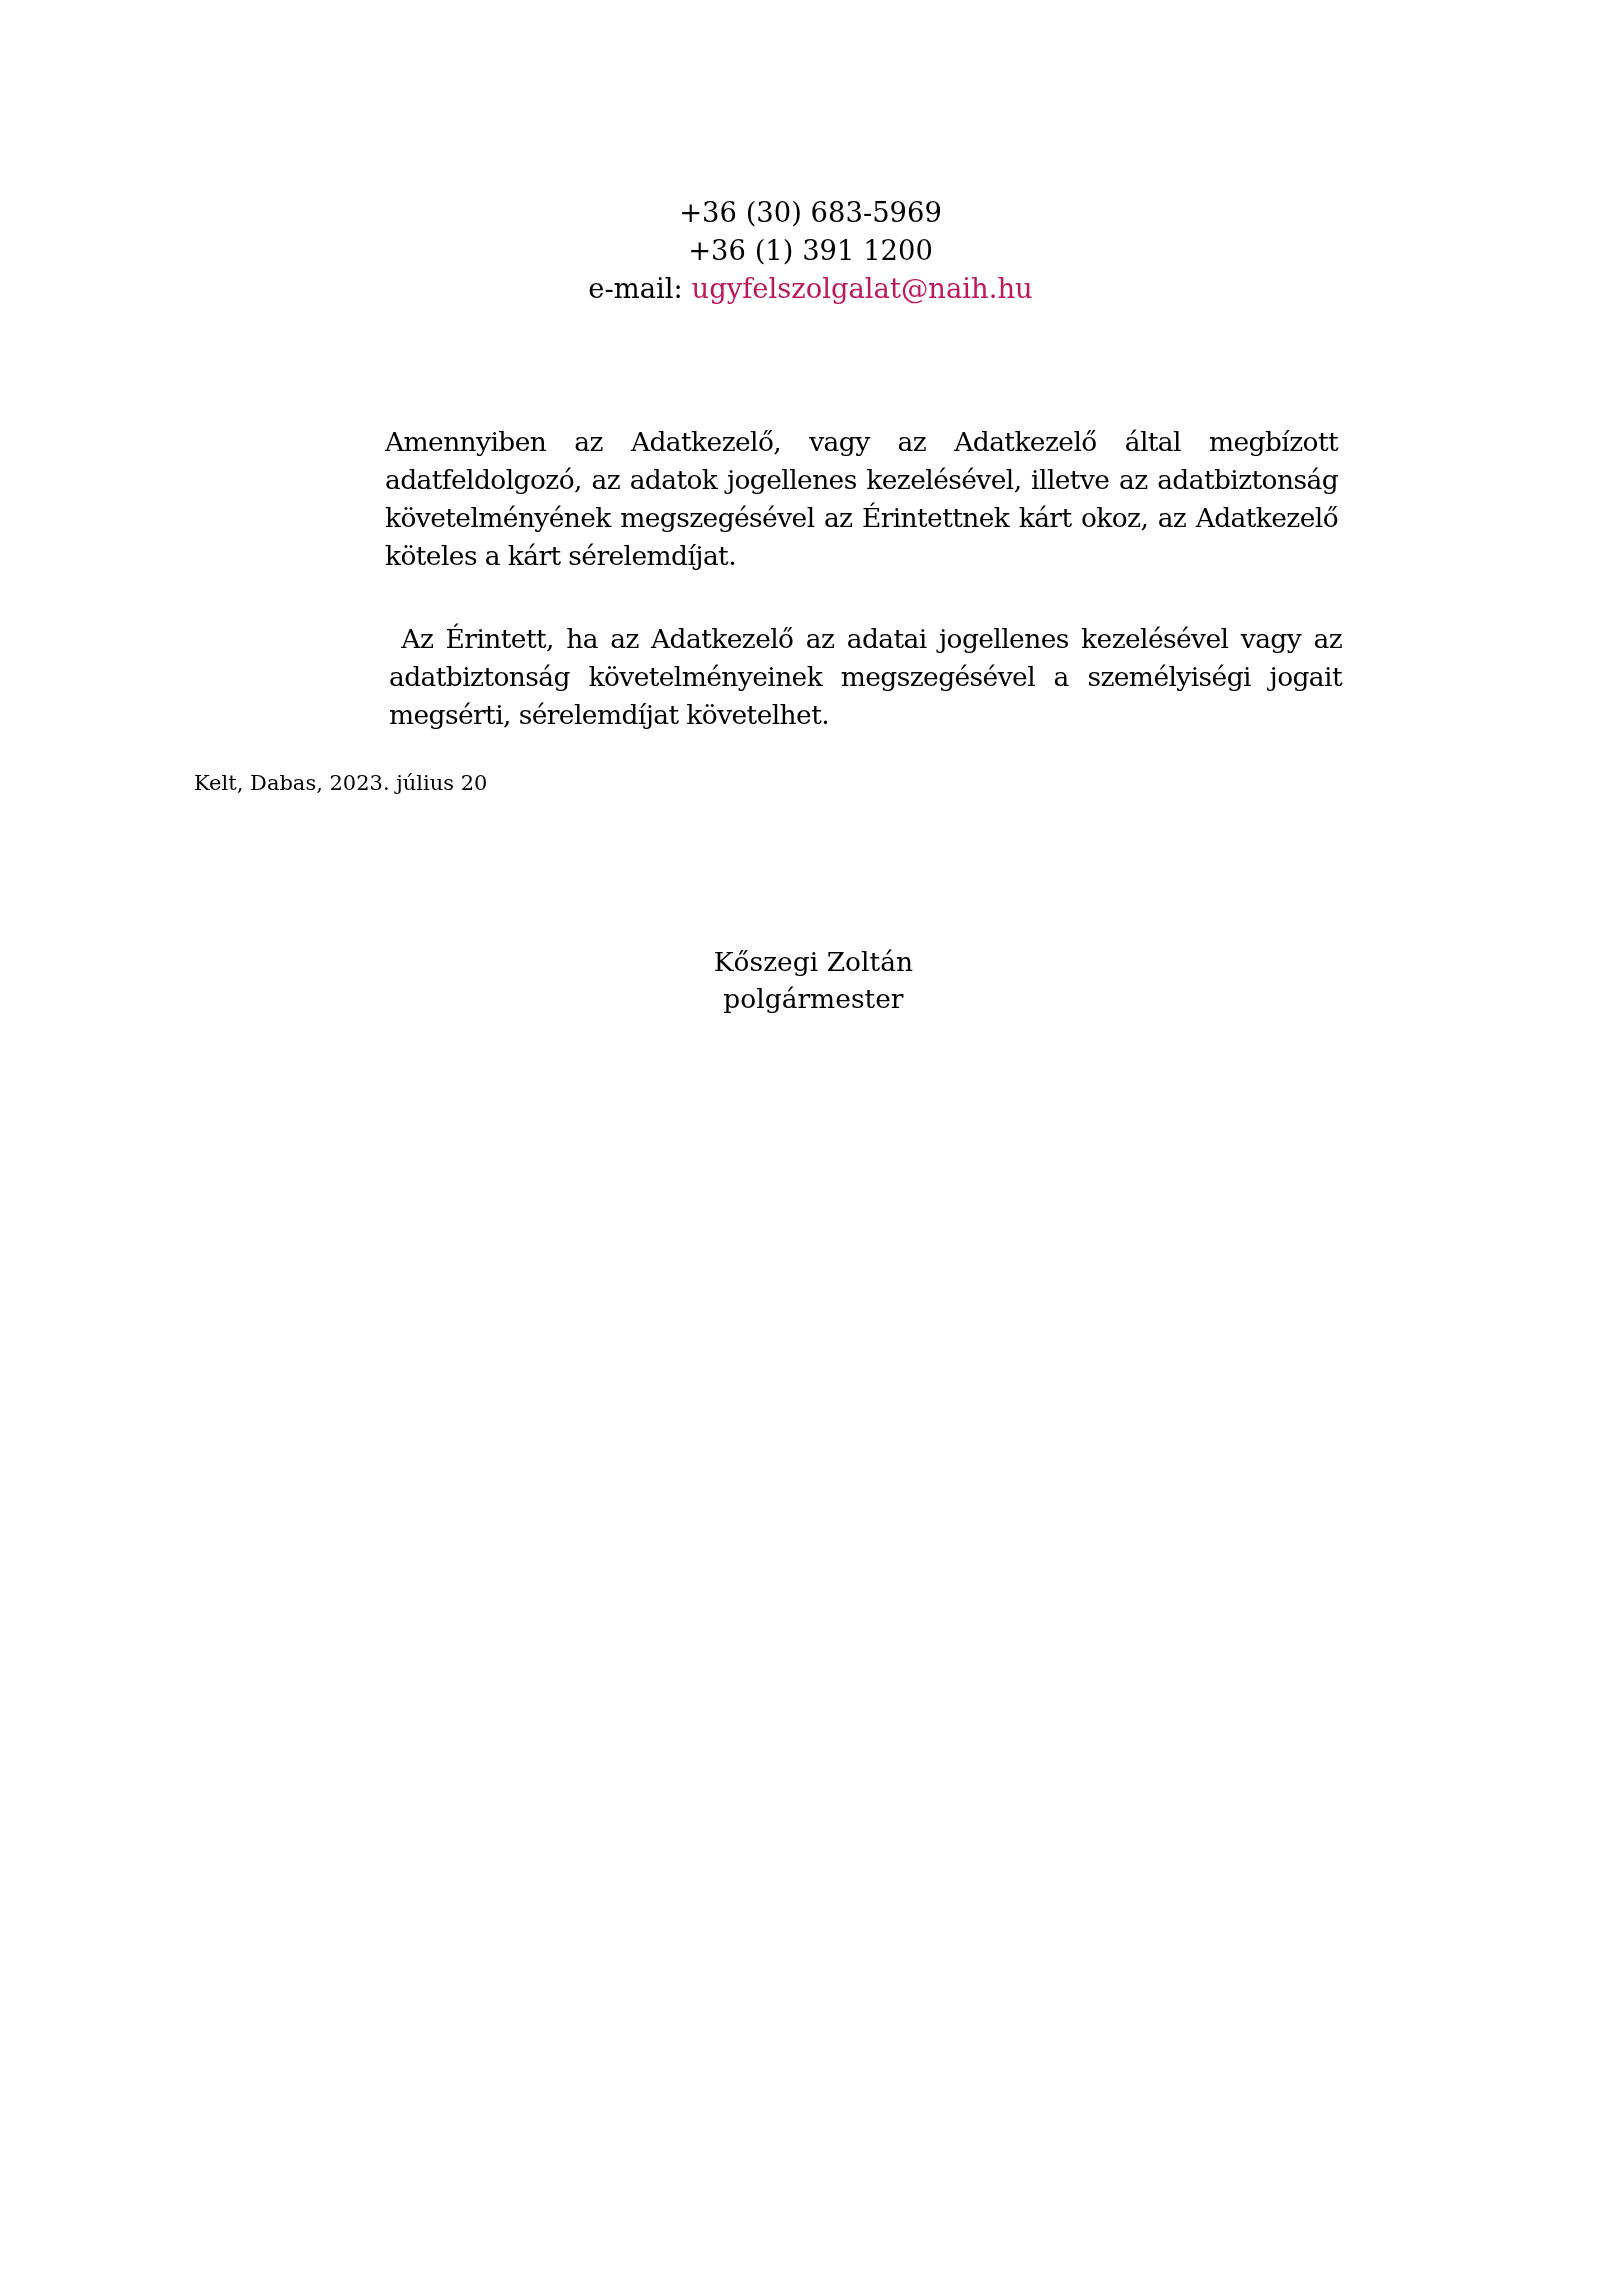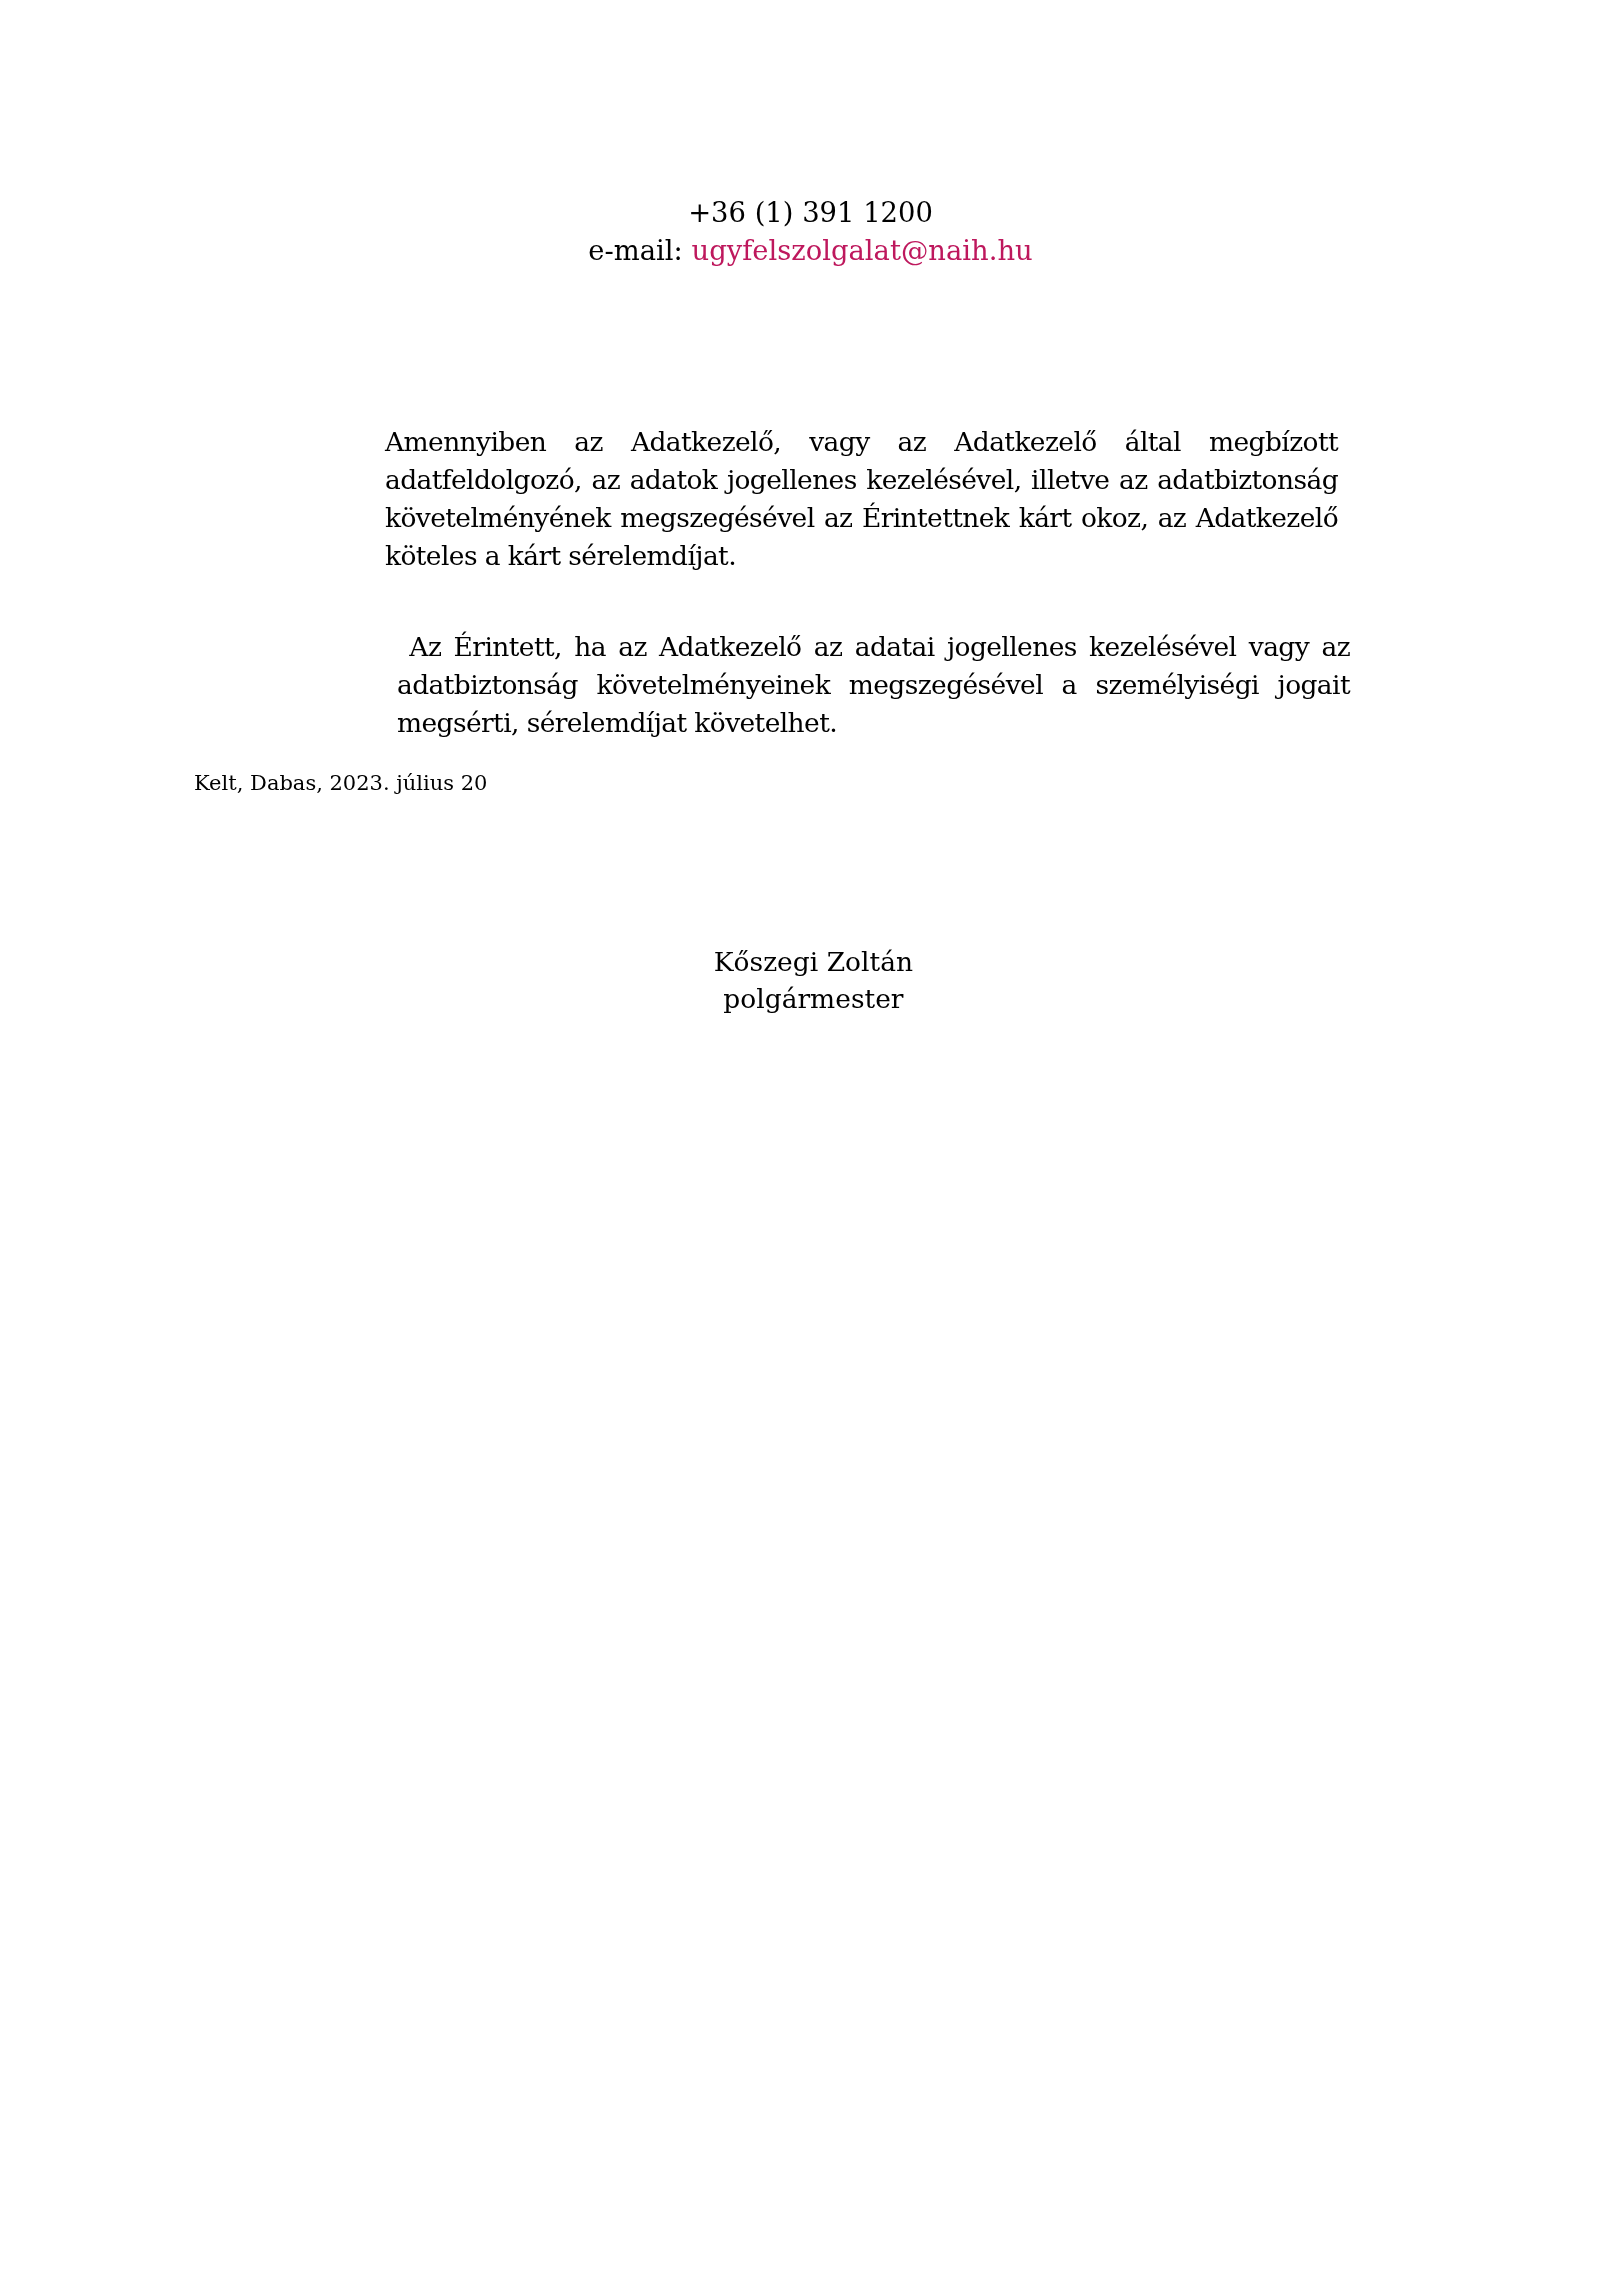--- a/index.html
+++ b/index.html
@@ -13,26 +13,27 @@
     #p1 { top: 423px; }
     #p2 { top: 616px; }
     .date { position: absolute; left: 194px; top: 765px; font-size: 21px; line-height: 37px; }
     .sign { position: absolute; left: 0; width: 1621px; top: 943px; text-align: center;
             font-size: 26.5px; line-height: 37px; transform: translateX(2.9px); }
   </style>
 </head>
 <body>
 
 <div class="contact">
+  <div>+36 (30) 683-5969</div>
   <div>+36 (1) 391 1200</div>
   <div><span>e-mail: </span><a>ugyfelszolgalat@naih.hu</a></div>
 </div>
 
 <p class="para" id="p1" style="margin:0">Amennyiben az Adatkezelő, vagy az Adatkezelő által megbízott adatfeldolgozó, az adatok jogellenes kezelésével, illetve az adatbiztonság követelményének megszegésével az Érintettnek kárt okoz, az Adatkezelő köteles a kárt sérelemdíjat.</p>
-<p class="para" id="p2" style="margin:12px;white-space:pre-wrap"> Az Érintett, ha az Adatkezelő az adatai jogellenes kezelésével vagy az adatbiztonság követelményeinek megszegésével a személyiségi jogait megsérti, sérelemdíjat követelhet.</p>
+<p class="para" id="p2" style="margin:4px;white-space:pre-wrap"> Az Érintett, ha az Adatkezelő az adatai jogellenes kezelésével vagy az adatbiztonság követelményeinek megszegésével a személyiségi jogait megsérti, sérelemdíjat követelhet.</p>
 
 <div class="date">Kelt, Dabas, 2023. július 20</div>
 
 <div class="sign">
   <div>Kőszegi Zoltán</div>
   <div>polgármester</div>
 </div>
 
 
 </body></html>

